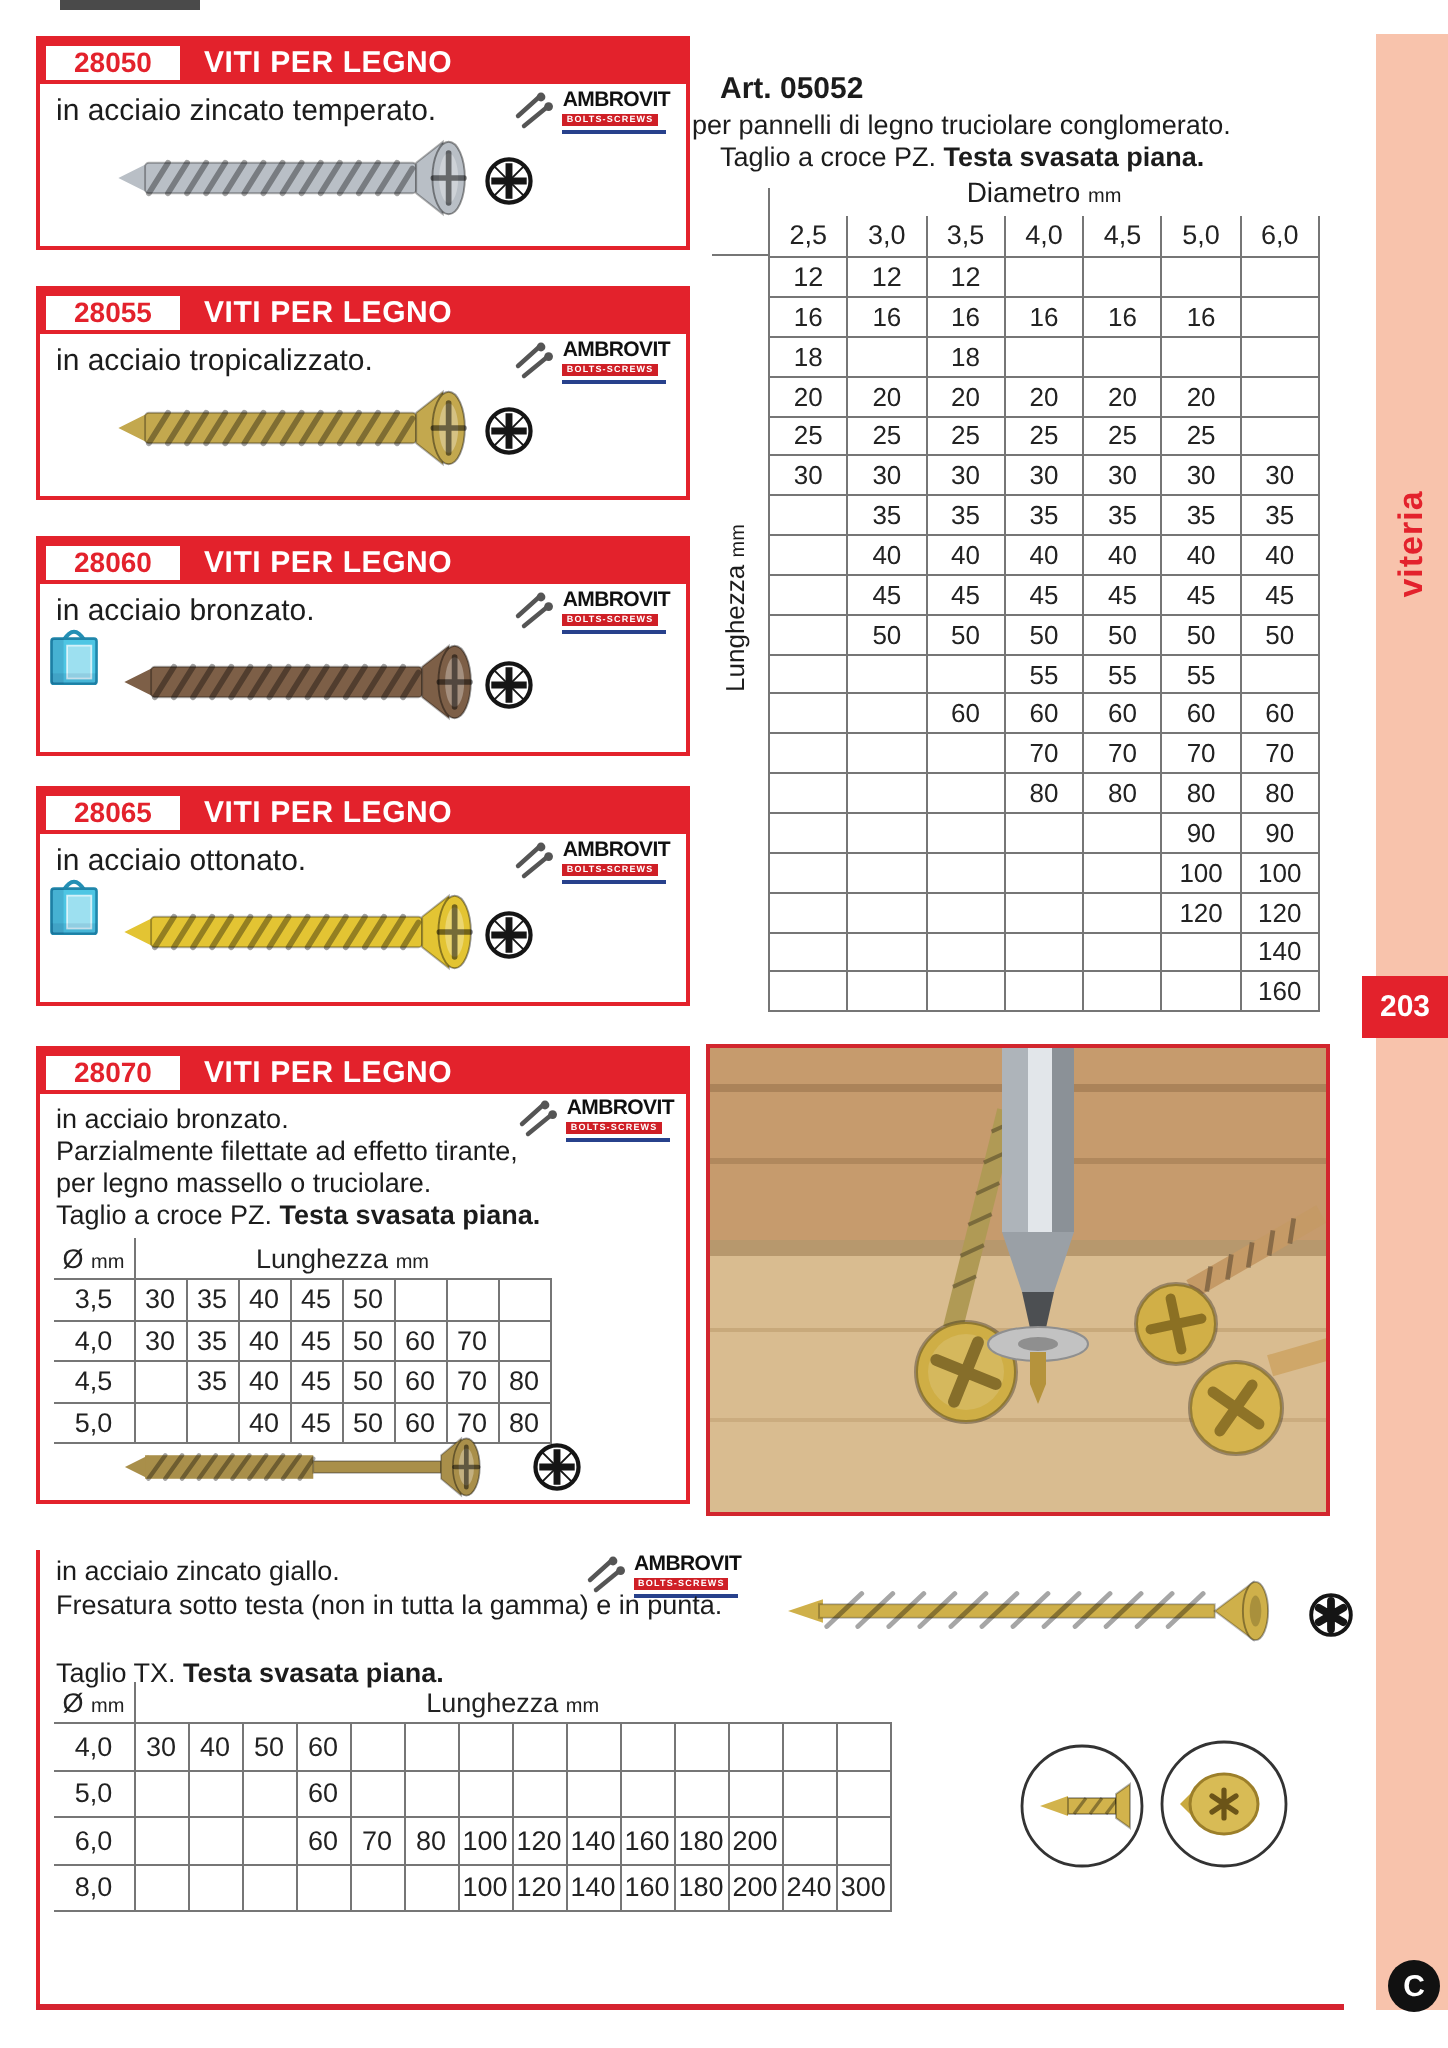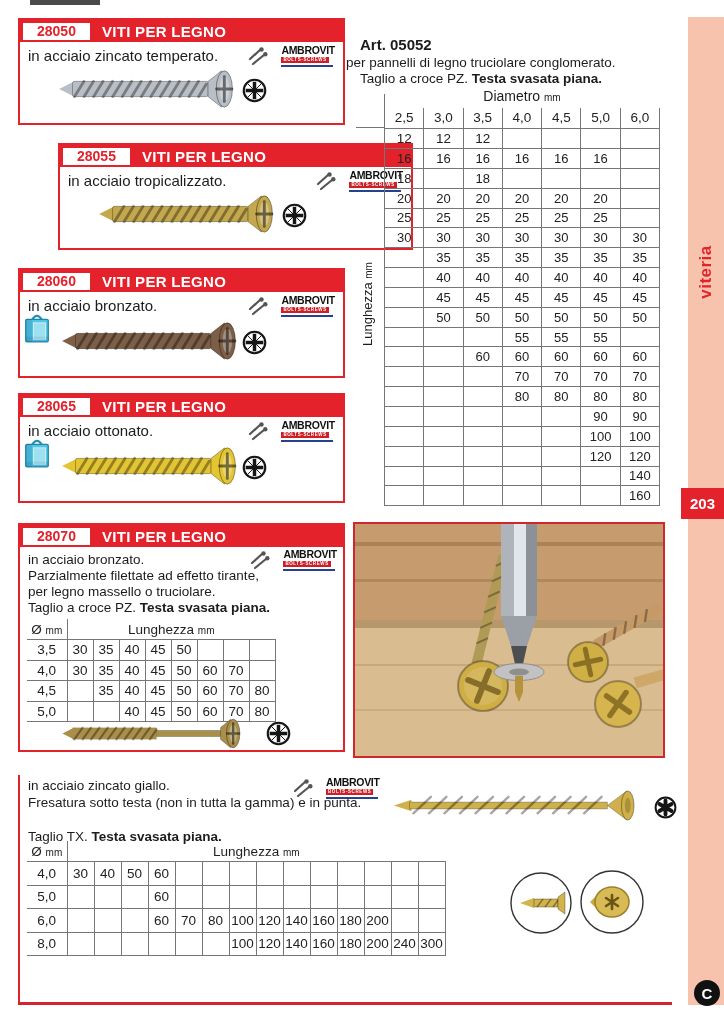--- a/index.html
+++ b/index.html
@@ -12,21 +12,21 @@
   .pblock{position:absolute;border:2px solid #e3222c;background:#fff;box-sizing:border-box;}
   .pheader{height:22px;background:#e3222c;display:flex;align-items:center;}
   .pcode{background:#fff;color:#e3222c;font-weight:bold;font-size:14px;
          margin:2px 0 2px 3px;padding:0 14px;height:17px;line-height:17px;}
   .ptitle{color:#fff;font-weight:bold;font-size:15px;letter-spacing:.3px;margin-left:12px;}
   .pbody{position:relative;width:100%;height:calc(100% - 22px);}
   .pdesc{position:absolute;left:8px;top:5px;font-size:15px;}
   .dline{position:absolute;left:8px;font-size:13.5px;line-height:16px;white-space:nowrap;}
   .dline b{font-weight:bold;}
   
-  .brand{position:absolute;display:flex;gap:12px;align-items:flex-end;}
+  .brand{position:absolute;display:flex;gap:3px;align-items:center;}
   .brand .txt{display:flex;flex-direction:column;line-height:1;}
   .brand .nm{font-size:10.5px;font-weight:bold;letter-spacing:-.3px;color:#101010;}
   .brand .chip{background:#cf1f26;color:#fff;font-size:4.5px;font-weight:bold;
                letter-spacing:.6px;padding:1px 2px;margin-top:1px;width:fit-content;}
   .brand .rule{height:2px;background:#27418c;margin-top:2px;width:52px;}
   
   .screw{position:absolute;}
   .sicon{position:absolute;}
   .boxicon{position:absolute;}
   
@@ -156,21 +156,21 @@
       </div>
       <svg class="screw" style="left:37px;top:26px;color:#b9bfc6;" width="180" height="42" viewBox="0 0 188 44">
           <use href="#screw-full"></use>
         </svg>
       <svg class="sicon" style="left:222px;top:36px;" width="25" height="25">
           <use href="#pz-icon"></use>
         </svg>
     </div>
   </section>
 
-  <section class="pblock" style="left:18px;top:143px;width:355px;height:107px;margin-left:40px;">
+  <section class="pblock" style="left:18px;top:143px;width:327px;height:107px;">
     <div class="pheader">
       <span class="pcode">28055</span>
       <span class="ptitle">VITI PER LEGNO</span>
     </div>
     <div class="pbody">
       <div class="pdesc">in acciaio tropicalizzato.</div>
       <div class="brand" style="right:8px;top:3px;">
         <svg width="22" height="20">
             <use href="#logo-screws"></use>
           </svg>

